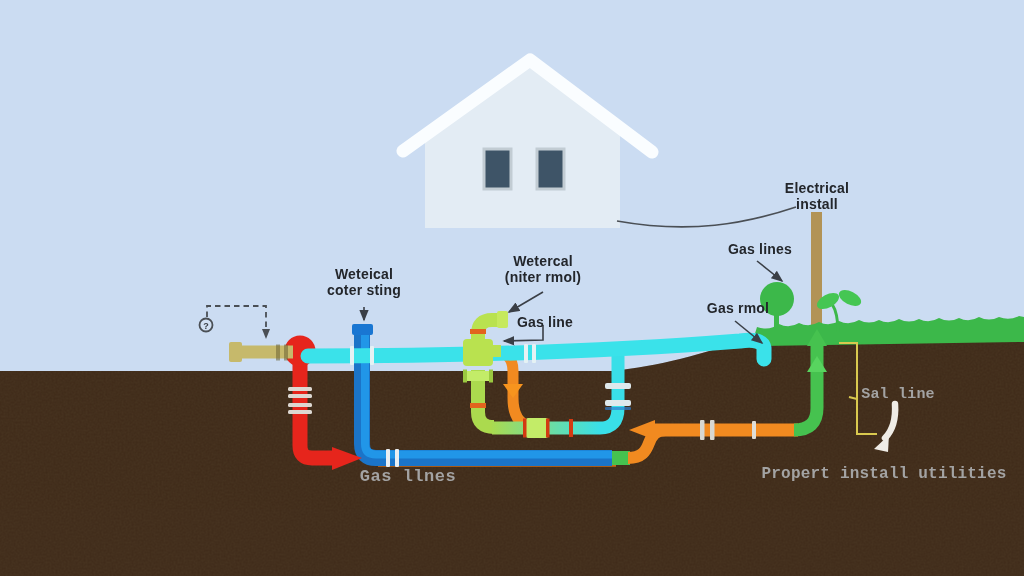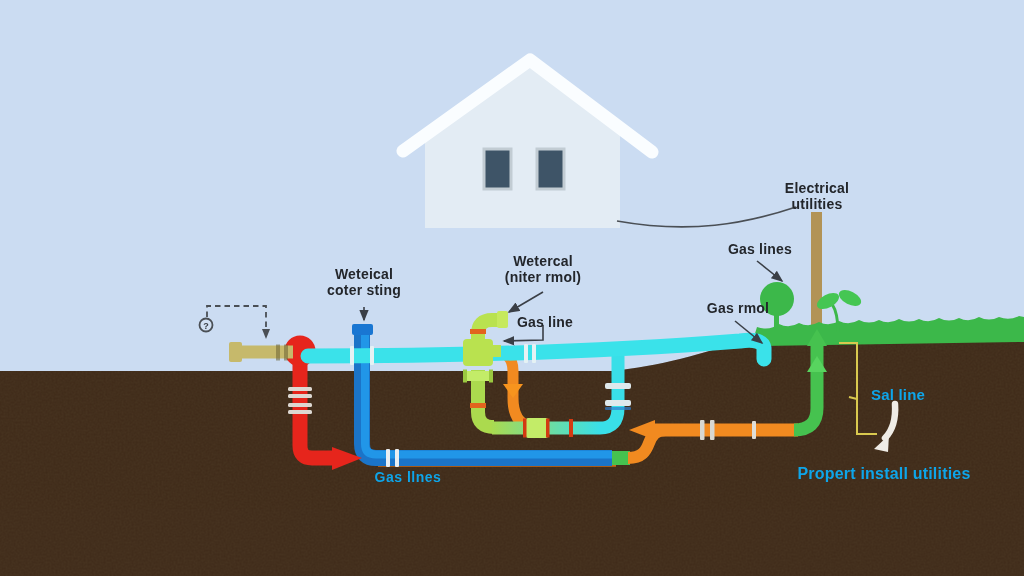--- a/index.html
+++ b/index.html
@@ -2,22 +2,22 @@
 <html><head>
 <meta charset="utf-8">
 <style>
   html,body{margin:0;padding:0;background:#222;}
   #stage{position:relative;width:1024px;height:576px;overflow:hidden;
          font-family:"Liberation Sans",sans-serif;}
   #stage svg{position:absolute;left:0;top:0;}
   .lbl{position:absolute;transform:translateX(-50%);text-align:center;
        line-height:16px;font-size:14px;font-weight:600;color:#23262b;
        white-space:nowrap;letter-spacing:.2px;}
-  .lbl.light{color:#0ea5e9;}
-  .lbl.big{font-size:14px;font-weight:700;letter-spacing:.5px;line-height:18px;}
+  .lbl.light{color:#a3a3a3;font-family:Liberation Mono, monospace;}
+  .lbl.big{font-size:17px;font-weight:700;letter-spacing:.5px;line-height:18px;}
 </style>
 </head>
 <body>
 
 <div id="stage">
 <svg width="1024" height="576" viewBox="0 0 1024 576">
   <defs>
     <marker id="mArr" markerWidth="9" markerHeight="8" refX="6.5" refY="3" orient="auto">
       <path d="M0,0 L7.5,3 L0,6 Z" fill="#3a3f46"></path>
     </marker>
@@ -178,21 +178,21 @@
     <path d="M757,261 L782,281" marker-end="url(#mArr)"></path>
     <path d="M735,321 L762,343" marker-end="url(#mArr)"></path>
     <path d="M364,307 L364,320" marker-end="url(#mArr)"></path>
     <path d="M543,292 L509,312" marker-end="url(#mArr)"></path>
     <path d="M543,325 V340 L504,341" marker-end="url(#mArr)"></path>
   </g>
 </svg>
 
 <div class="lbl" style="left:817px;top:180px;">
   <span>Electrical</span><br>
-  <span>utilities</span>
+  <span>install</span>
 </div>
 
 <div class="lbl" style="left:760px;top:241px;">Gas lines</div>
 
 <div class="lbl" style="left:738px;top:300px;">Gas rmol</div>
 
 <div class="lbl" style="left:364px;top:266px;">
   <span>Weteical</span><br>
   <span>coter sting</span>
 </div>

